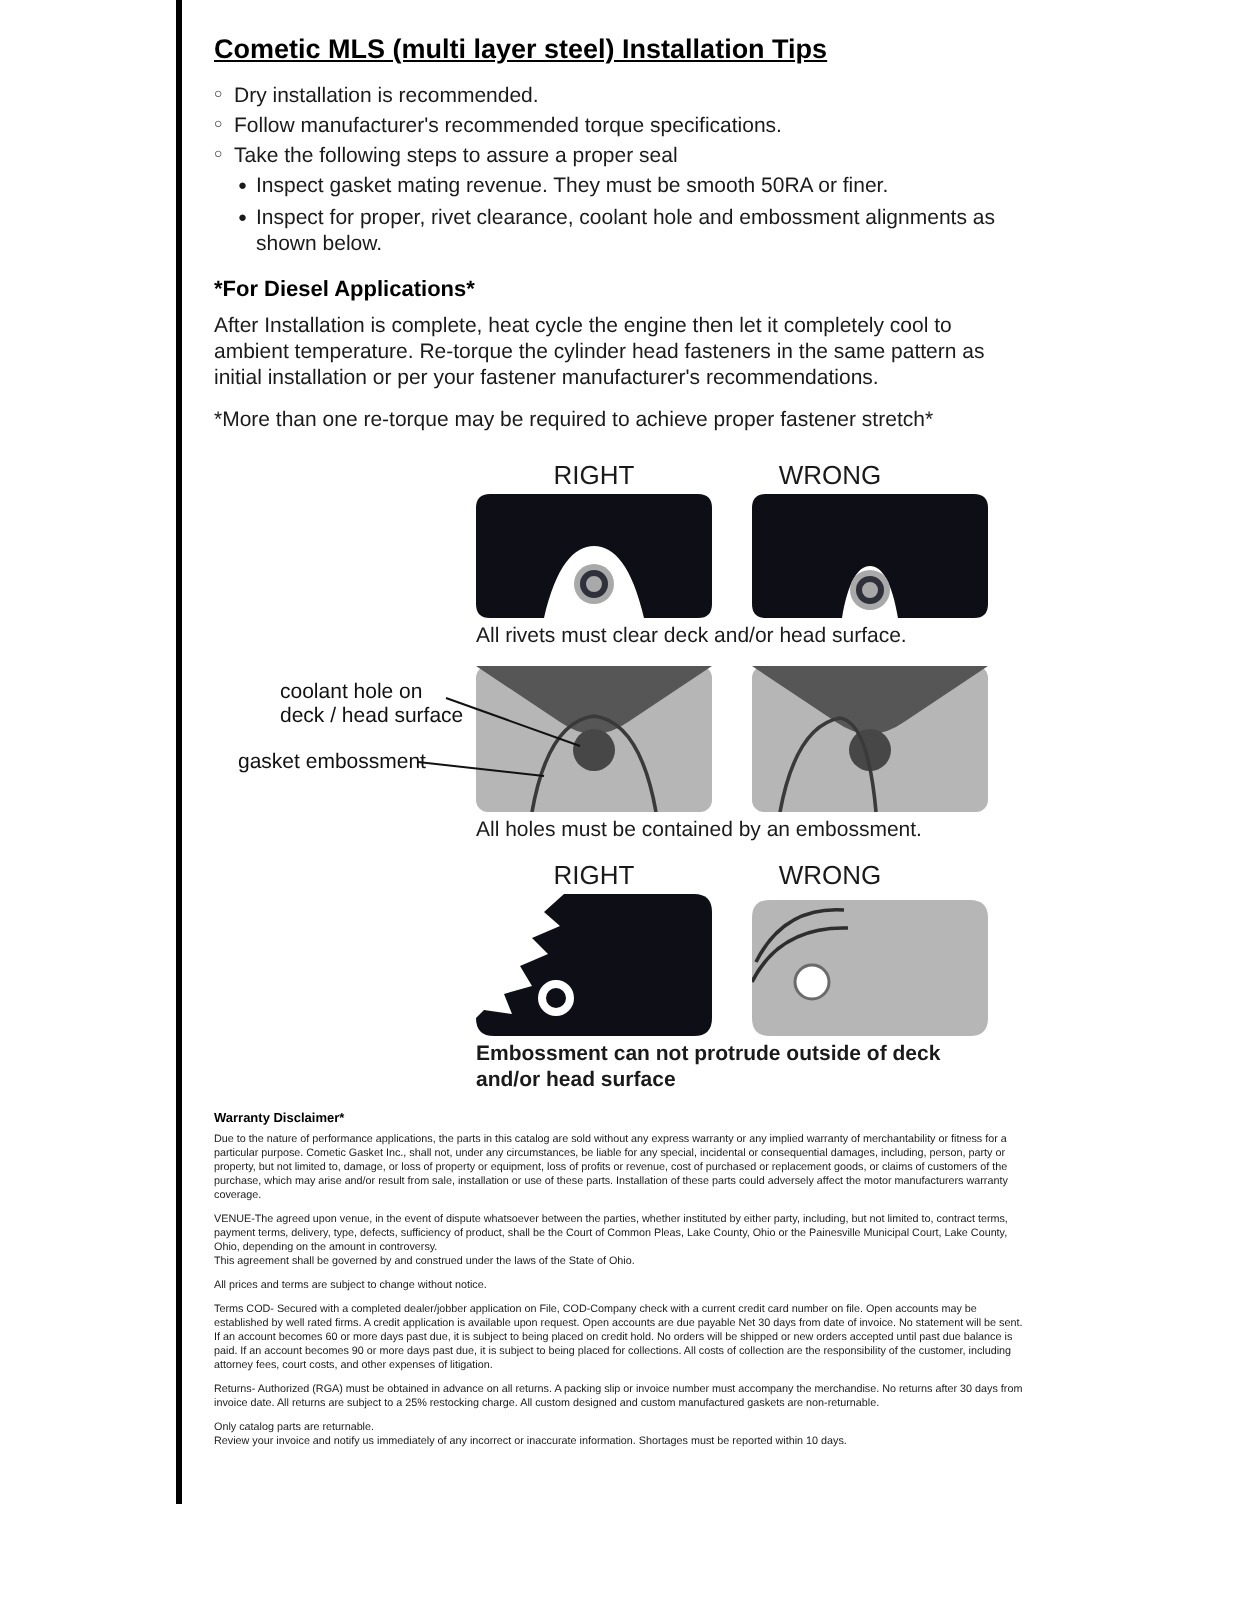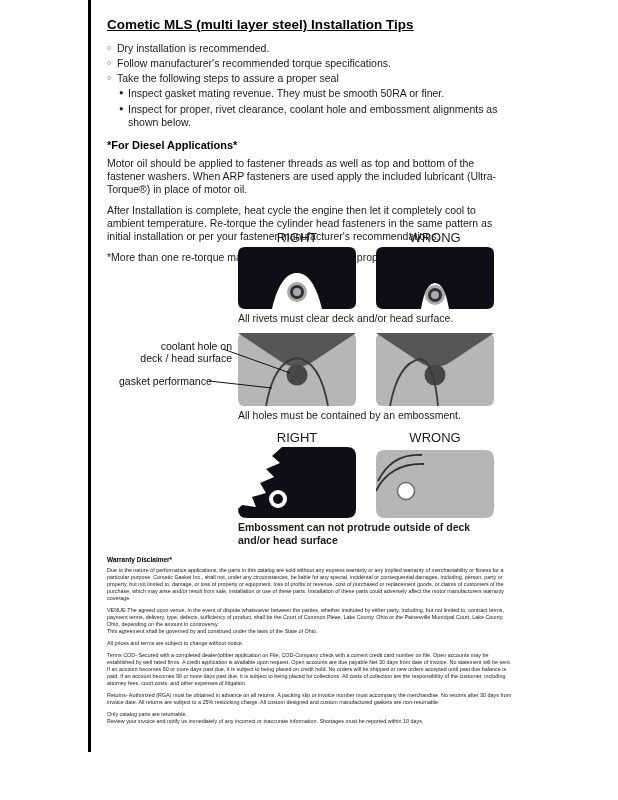--- a/index.html
+++ b/index.html
@@ -17,31 +17,31 @@
   .tip { display:flex; align-items:flex-start; margin-bottom:2px; }
   .glyph1 { width:10px; font-size:7px; line-height:12px; flex:none; }
   .glyph2 { width:9px; font-size:7.5px; line-height:12px; flex:none; }
   .sub { margin-left:12px; }
 
   .diesel-heading { font-size:11px; font-weight:700; margin:10px 0 6px; color:#000; }
   .para { font-size:10.5px; line-height:1.24; margin:0 0 8px; color:#1a1a1a; }
   .note { font-size:10.5px; margin-top:2px; color:#1a1a1a; }
 
   .diagrams { position:absolute; left:0; top:213px; width:407px; }
-  .dlabels { display:flex; gap:20px; margin-left:131px; }
+  .dlabels { display:flex; margin-left:131px; }
   .dlabels span { width:118px; text-align:center; font-size:13px; color:#1a1a1a; }
   .imgs { display:flex; gap:20px; margin-left:131px; margin-top:2px; }
   .imgs svg { display:block; flex:none; }
   .caption { margin:3px 0 9px 131px; font-size:10.5px; color:#1a1a1a; }
   .cap3 { width:250px; line-height:1.25;font-weight:bold; }
 
   .row2 { position:relative; }
   .leader { position:absolute; left:0; top:0; pointer-events:none; }
   .ann { position:absolute; font-size:10.5px; line-height:1.18; color:#111; }
-  .ann-coolant { left:33px; top:7px; width:92px;text-align:right; }
+  .ann-coolant { left:33px; top:7px; width:92px; }
   .ann-emboss { left:12px; top:42px; white-space:nowrap; }
 
   .disclaimer { position:absolute; left:107px; top:556px; width:406px; }
   .disclaimer h2 { font-size:6.5px; font-weight:700; margin-bottom:4px; color:#000; }
   .disclaimer p { font-size:5.4px; line-height:1.3; margin-bottom:5px; white-space:pre-line; color:#1a1a1a; }
 
   .page-code { position:absolute; left:387px; top:756px; font-size:14px; color:#222; }
 </style>
 </head>
 <body>
@@ -69,21 +69,20 @@
         <span class="glyph2">●</span>
         <span>Inspect gasket mating revenue.  They must be smooth 50RA or finer.</span>
       </li>
       <li class="tip sub">
         <span class="glyph2">●</span>
         <span>Inspect for proper, rivet clearance, coolant hole and embossment alignments as shown below.</span>
       </li>
     </ul>
 
     <h2 class="diesel-heading">*For Diesel Applications*</h2>
-    <p class="para">Motor oil should be applied to fastener threads as well as top and bottom of the fastener washers. When ARP fasteners are used apply the included lubricant (Ultra-Torque®) in place of motor oil.</p>
     <p class="para">After Installation is complete, heat cycle the engine then let it completely cool to ambient temperature. Re-torque the cylinder head fasteners in the same pattern as initial installation or per your fastener manufacturer's recommendations.</p>
     <p class="note">*More than one re-torque may be required to achieve proper fastener stretch*</p>
 
     <div class="diagrams">
 
       <div>
         <div class="dlabels">
           <span>RIGHT</span>
           <span>WRONG</span>
         </div>
@@ -101,21 +100,21 @@
         </div>
         <div class="caption">All rivets must clear deck and/or head surface.</div>
       </div>
 
       <div class="row2">
         <svg class="leader" width="407" height="75" viewBox="0 0 407 75">
           <line x1="116" y1="16" x2="183" y2="40" stroke="#111" stroke-width="1"></line>
           <line x1="102" y1="48" x2="165" y2="55" stroke="#111" stroke-width="1"></line>
         </svg>
         <div class="ann ann-coolant">coolant hole on deck / head surface</div>
-        <div class="ann ann-emboss">gasket performance</div>
+        <div class="ann ann-emboss">gasket embossment</div>
         <div class="imgs" style="margin-top:0;">
           <svg width="118" height="73" viewBox="0 0 118 73">
             <rect width="118" height="73" rx="6" fill="#b6b6b6"></rect>
             <path d="M0,0 H118 L76,28 Q59,40 42,28 Z" fill="#565656"></path>
             <circle cx="59" cy="42" r="10.5" fill="#474747"></circle>
             <path d="M28,73 Q36,28 59,25 Q82,28 90,73" fill="none" stroke="#3a3a3a" stroke-width="1.8"></path>
           </svg>
           <svg width="118" height="73" viewBox="0 0 118 73">
             <rect width="118" height="73" rx="6" fill="#b6b6b6"></rect>
             <path d="M0,0 H118 L76,28 Q59,40 42,28 Z" fill="#565656"></path>

